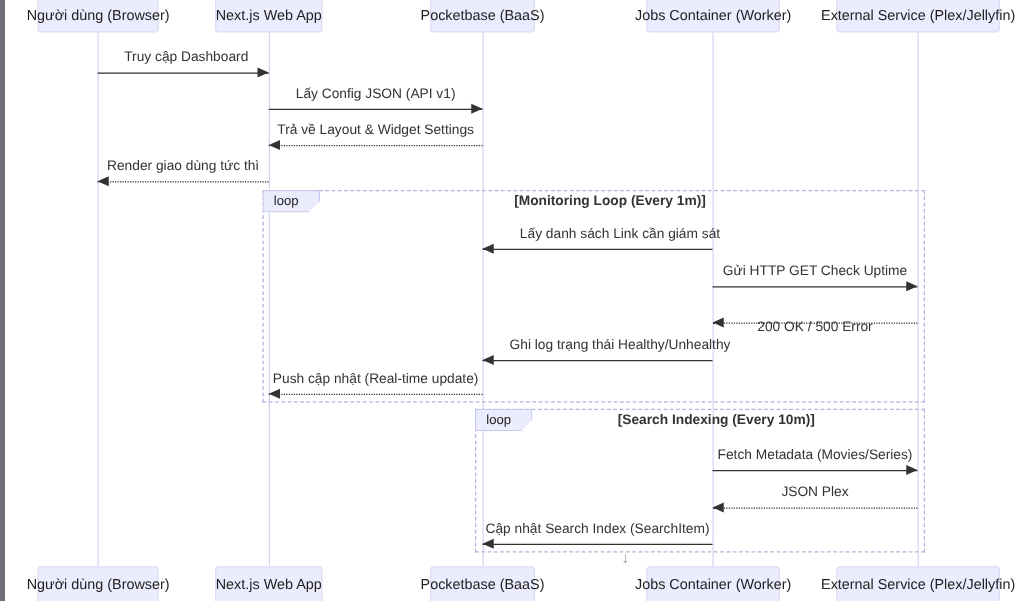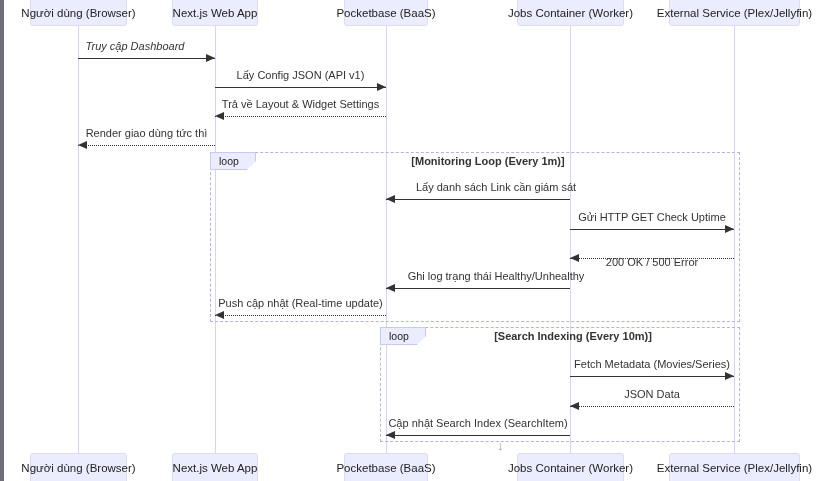--- a/index.html
+++ b/index.html
@@ -111,21 +111,21 @@
       <div class="loop-frame" style="left: 210px; top: 152px; width: 530px; height: 170px;"></div>
       <div class="loop-tab" style="left: 210px; top: 152px;">loop</div>
       <div class="loop-title" style="left: 488px; top: 155px;">[Monitoring Loop (Every 1m)]</div>
       <div class="loop-frame" style="left: 380px; top: 327px; width: 360px; height: 115px;"></div>
       <div class="loop-tab" style="left: 380px; top: 327px;">loop</div>
       <div class="loop-title" style="left: 573px; top: 330px;">[Search Indexing (Every 10m)]</div>
     </div>
   <div id="messages-layer">
       <div class="msg-line solid" style="left: 78px; top: 58px; width: 137px;"></div>
       <div class="arrowhead dir-right" style="top: 54px; left: 206px;"></div>
-      <div class="msg-label" style="left: 135px; top: 40px; font-style: italic;">Truy cập Dashboard</div>
+      <div class="msg-label" style="left: 149px; top: 40px;">Truy cập Dashboard</div>
       <div class="msg-line solid" style="left: 215px; top: 87px; width: 171px;"></div>
       <div class="arrowhead dir-right" style="top: 83px; left: 377px;"></div>
       <div class="msg-label" style="left: 300.5px; top: 69px;">Lấy Config JSON (API v1)</div>
       <div class="msg-line dashed" style="left: 215px; top: 116px; width: 171px;"></div>
       <div class="arrowhead dir-left" style="top: 112px; left: 215px;"></div>
       <div class="msg-label" style="left: 300.5px; top: 98px;">Trả về Layout &amp; Widget Settings</div>
       <div class="msg-line dashed" style="left: 78px; top: 145px; width: 137px;"></div>
       <div class="arrowhead dir-left" style="top: 141px; left: 78px;"></div>
       <div class="msg-label" style="left: 146.5px; top: 127px;">Render giao dùng tức thì</div>
       <div class="msg-line solid" style="left: 386px; top: 199px; width: 184px;"></div>
@@ -141,21 +141,21 @@
       <div class="arrowhead dir-left" style="top: 284px; left: 386px;"></div>
       <div class="msg-label" style="left: 496px; top: 270px;">Ghi log trạng thái Healthy/Unhealthy</div>
       <div class="msg-line dashed" style="left: 215px; top: 315px; width: 171px;"></div>
       <div class="arrowhead dir-left" style="top: 311px; left: 215px;"></div>
       <div class="msg-label" style="left: 300.5px; top: 297px;">Push cập nhật (Real-time update)</div>
       <div class="msg-line solid" style="left: 570px; top: 376px; width: 164px;"></div>
       <div class="arrowhead dir-right" style="top: 372px; left: 725px;"></div>
       <div class="msg-label" style="left: 652px; top: 358px;">Fetch Metadata (Movies/Series)</div>
       <div class="msg-line dashed" style="left: 570px; top: 406px; width: 164px;"></div>
       <div class="arrowhead dir-left" style="top: 402px; left: 570px;"></div>
-      <div class="msg-label" style="left: 652px; top: 388px;">JSON Data</div>
+      <div class="msg-label" style="left: 652px; top: 388px;">JSON Plex</div>
       <div class="msg-line solid" style="left: 386px; top: 435px; width: 184px;"></div>
       <div class="arrowhead dir-left" style="top: 431px; left: 386px;"></div>
       <div class="msg-label" style="left: 478px; top: 417px;">Cập nhật Search Index (SearchItem)</div>
     </div>
   <div id="participants-layer">
       <div class="participant-box top" style="left: 30px; width: 97px;">Người dùng (Browser)</div>
       <div class="participant-box bottom" style="left: 30px; width: 97px;">Người dùng (Browser)</div>
       <div class="participant-box top" style="left: 172px; width: 86px;">Next.js Web App</div>
       <div class="participant-box bottom" style="left: 172px; width: 86px;">Next.js Web App</div>
       <div class="participant-box top" style="left: 344px; width: 84px;">Pocketbase (BaaS)</div>

